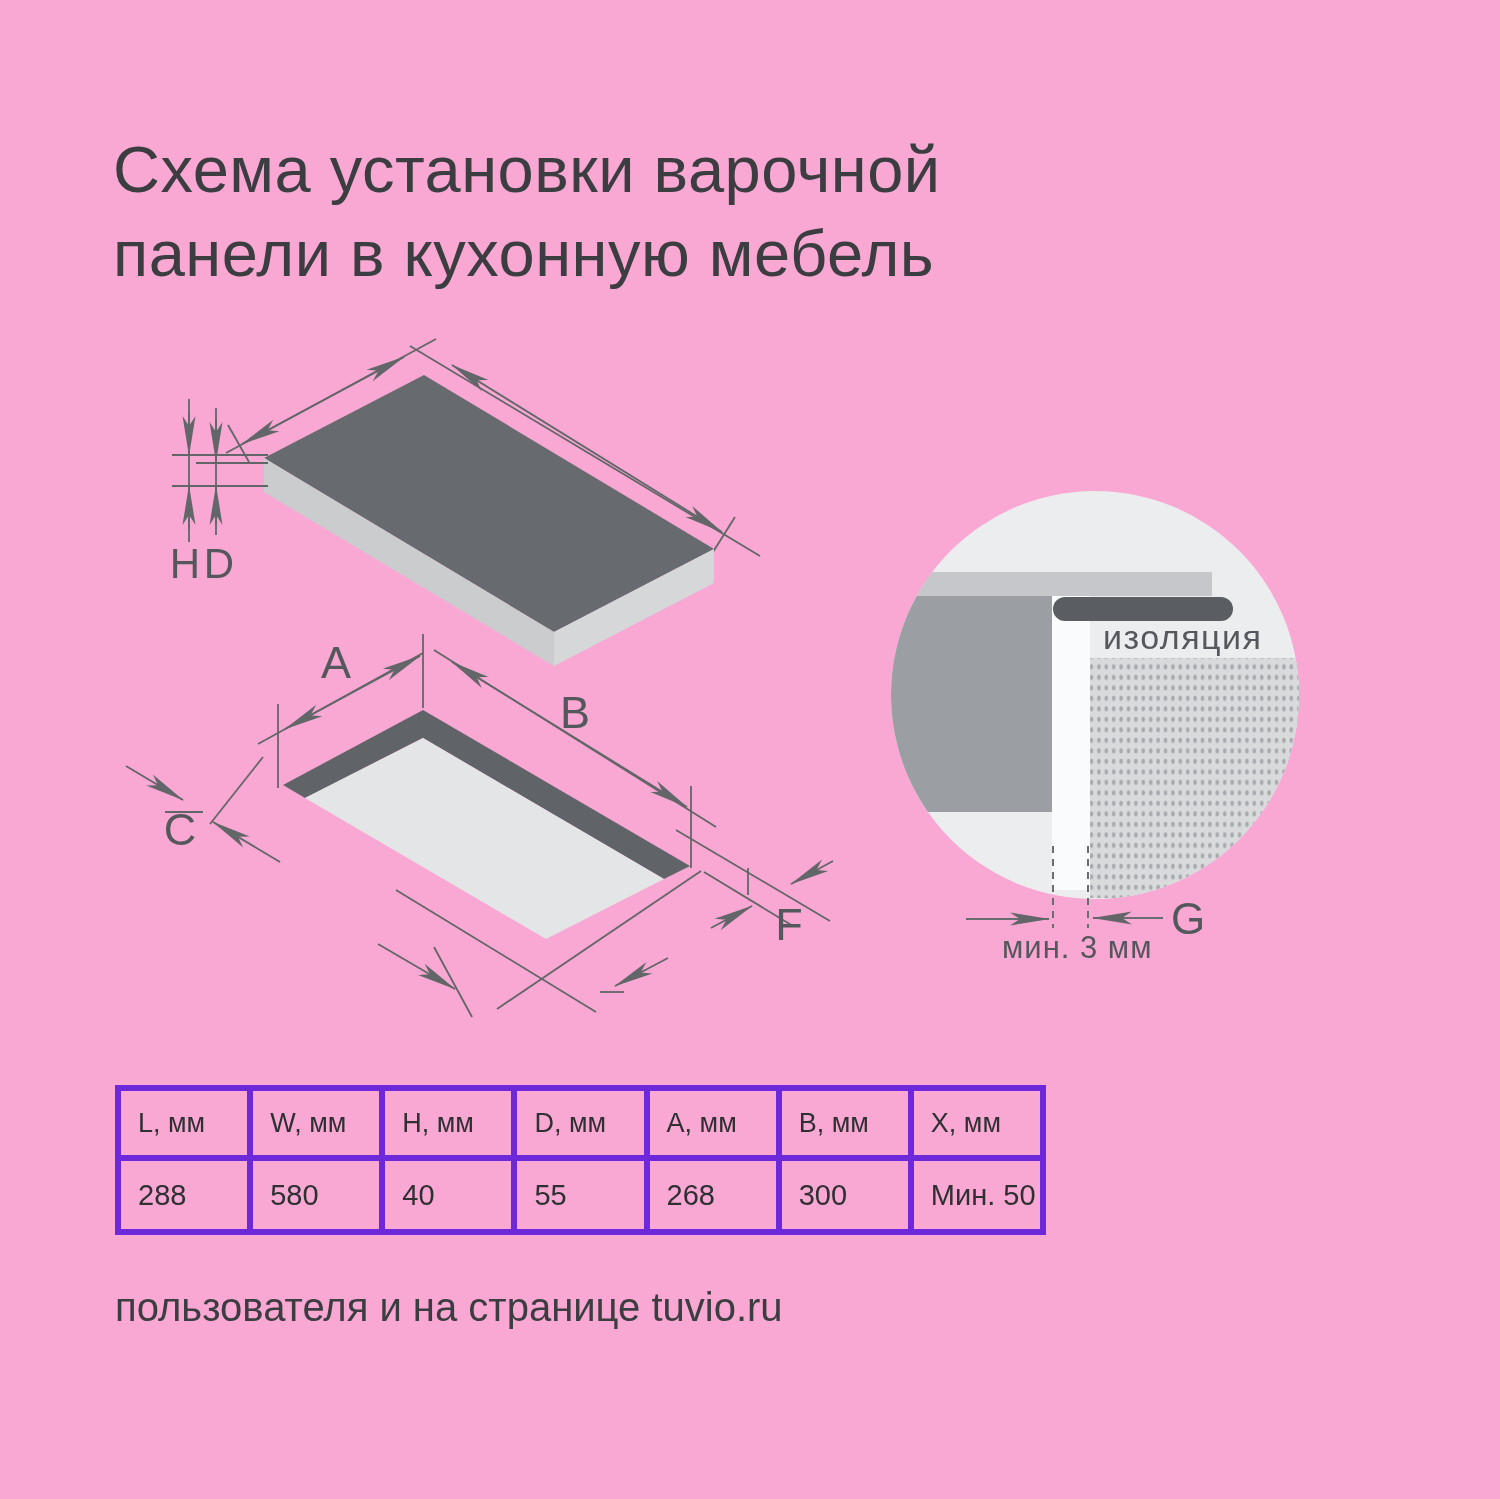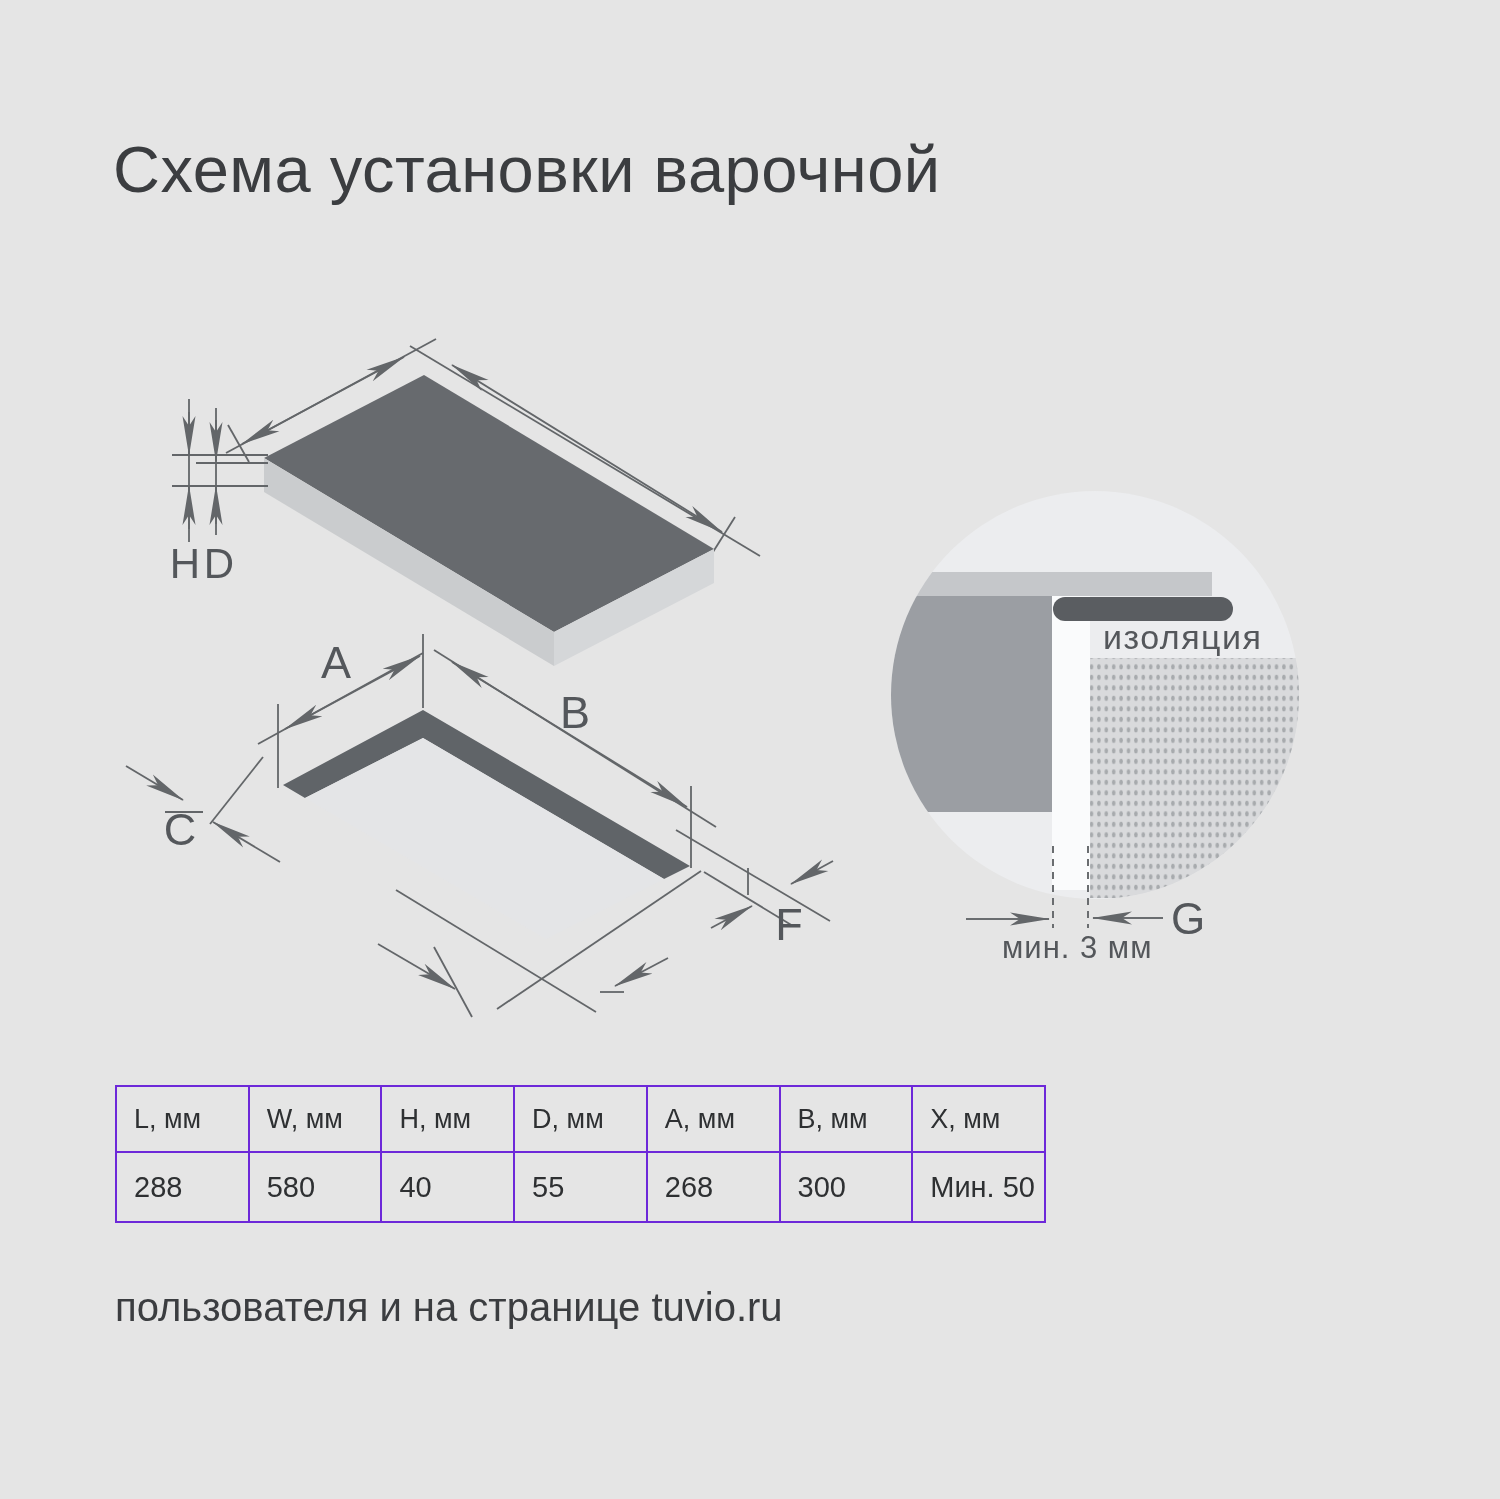--- a/index.html
+++ b/index.html
@@ -1,35 +1,36 @@
 <!DOCTYPE html>
 <html><head>
 <meta charset="utf-8">
 <style>
   html,body{margin:0;padding:0;background:#ffffff;width:1500px;height:1499px;overflow:hidden;
             font-family:"Liberation Sans", sans-serif;}
-  .page{position:relative;width:1500px;height:1499px;background:#e5e5e5;}
+  .page{position:relative;width:1500px;height:1499px;background:#f9a8d4;}
   .title{position:absolute;left:113px;top:128px;width:1100px;
          font-size:65px;line-height:84px;font-weight:500;color:#3b3d40;letter-spacing:.5px;}
   .diagram-svg{position:absolute;left:0;top:0;width:1500px;height:1080px;}
   .dim-table{position:absolute;left:115px;top:1085px;width:931px;border-collapse:collapse;table-layout:fixed;}
-  .dim-table td{border:2px solid #6d28d9;color:#2e3032;vertical-align:middle;padding-left:17px;}
+  .dim-table td{border:6px solid #6d28d9;color:#2e3032;vertical-align:middle;padding-left:17px;}
   .dim-table tr.hdr td{height:62px;font-size:27px;}
   .dim-table tr.val td{height:66px;font-size:29px;}
   .footer{position:absolute;left:115px;top:1278px;width:1100px;
           font-size:40px;line-height:58px;color:#3b3d40;}
   svg text{font-family:"Liberation Sans", sans-serif;fill:#54575b;}
 </style>
 </head>
 <body>
 
 <div class="page">
 
   <div class="title">
     <div>Схема установки варочной</div>
+    <div>панели в кухонную мебель</div>
   </div>
 
   <svg class="diagram-svg" viewBox="0 0 1500 1080" xmlns="http://www.w3.org/2000/svg">
     <defs>
       <marker id="ah" viewBox="0 0 40 16" markerWidth="40" markerHeight="16" refX="39" refY="8" orient="auto-start-reverse" markerUnits="userSpaceOnUse">
         <path d="M40,8 L0,1.5 L10,8 L0,14.5 Z" fill="#636669"></path>
       </marker>
       <pattern id="dots" width="7.4" height="10.5" patternUnits="userSpaceOnUse">
         <rect width="7.4" height="10.5" fill="#d9dadc"></rect>
         <ellipse cx="3.7" cy="5.2" rx="1.8" ry="2.6" fill="#a7aaad"></ellipse>

